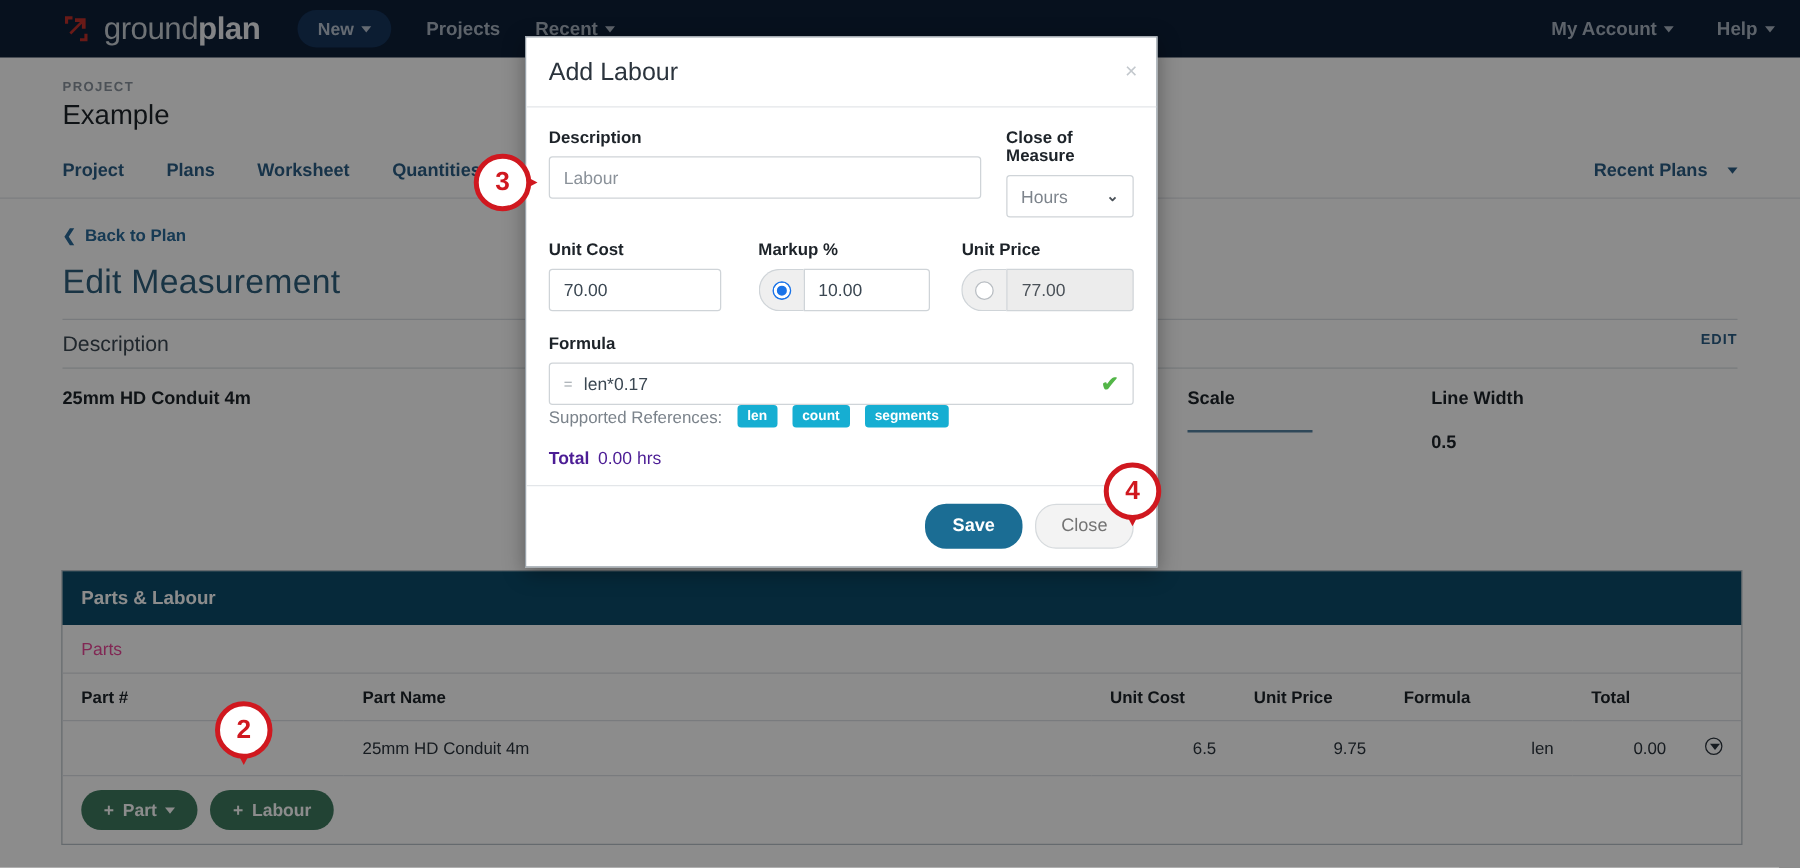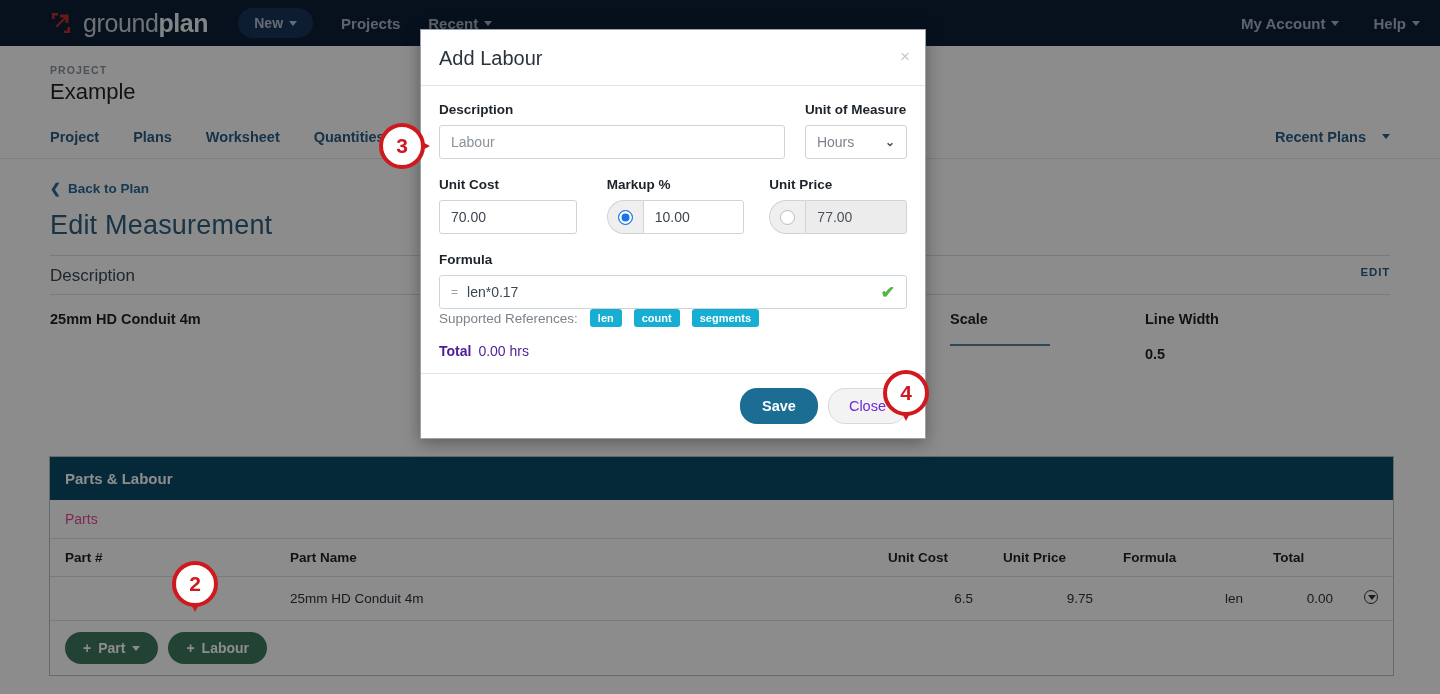--- a/index.html
+++ b/index.html
@@ -124,21 +124,21 @@
   .refs { display:flex; align-items:center; gap:12px; }
   .refs-lbl { font-size:13.5px; color:#7b838b; }
   .chip { background:#16aed2; color:#fff; font-size:11px; font-weight:700; padding:3px 8px; border-radius:3px; }
 
   .total { margin-top:16px; font-size:14px; color:#4c1d95; }
   .total b { font-weight:700; }
   .total span { margin-left:7px; }
 
   .m-foot { border-top:1px solid #e3e6e9; padding:14px 18px; display:flex; justify-content:flex-end; gap:10px; }
   .btn-save { background:#1b6d94; color:#fff; border:none; border-radius:17px; padding:5px 22px; font-size:14.5px; font-weight:700; }
-  .btn-close { background:#f3f3f3; color:#6d28d9; border:1px solid #d6dadd; border-radius:17px; padding:9px 20px; font-size:14.5px; }
+  .btn-close { background:#f3f3f3; color:#737373; border:1px solid #d6dadd; border-radius:17px; padding:9px 20px; font-size:14.5px; }
 
   
   .marker { position:absolute; width:46px; height:46px; }
   .marker .mc {
     position:absolute; left:0; top:0; width:46px; height:46px; border-radius:50%;
     background:#fff; border:4px solid #d0181f; display:flex; align-items:center; justify-content:center;
     color:#d0181f; font-size:21px; font-weight:700; z-index:2;
   }
   .marker .tail {
     position:absolute; width:0; height:0; z-index:1;
@@ -289,21 +289,21 @@
   <div class="m-body">
 
     <div class="row">
       <div style="width:420px;">
         <label class="lbl">Description</label>
         <div class="inp">
           <span>Labour</span>
         </div>
       </div>
       <div style="width:124px; margin-left:20px;">
-        <label class="lbl">Unit of Measure</label>
+        <label class="lbl">Close of Measure</label>
         <div class="sel">
           <span>Hours</span>
           <span class="chev-d">⌄</span>
         </div>
       </div>
     </div>
 
     <div class="row" style="margin-top:18px;">
       <div style="width:170px;">
         <label class="lbl">Unit Cost</label>

